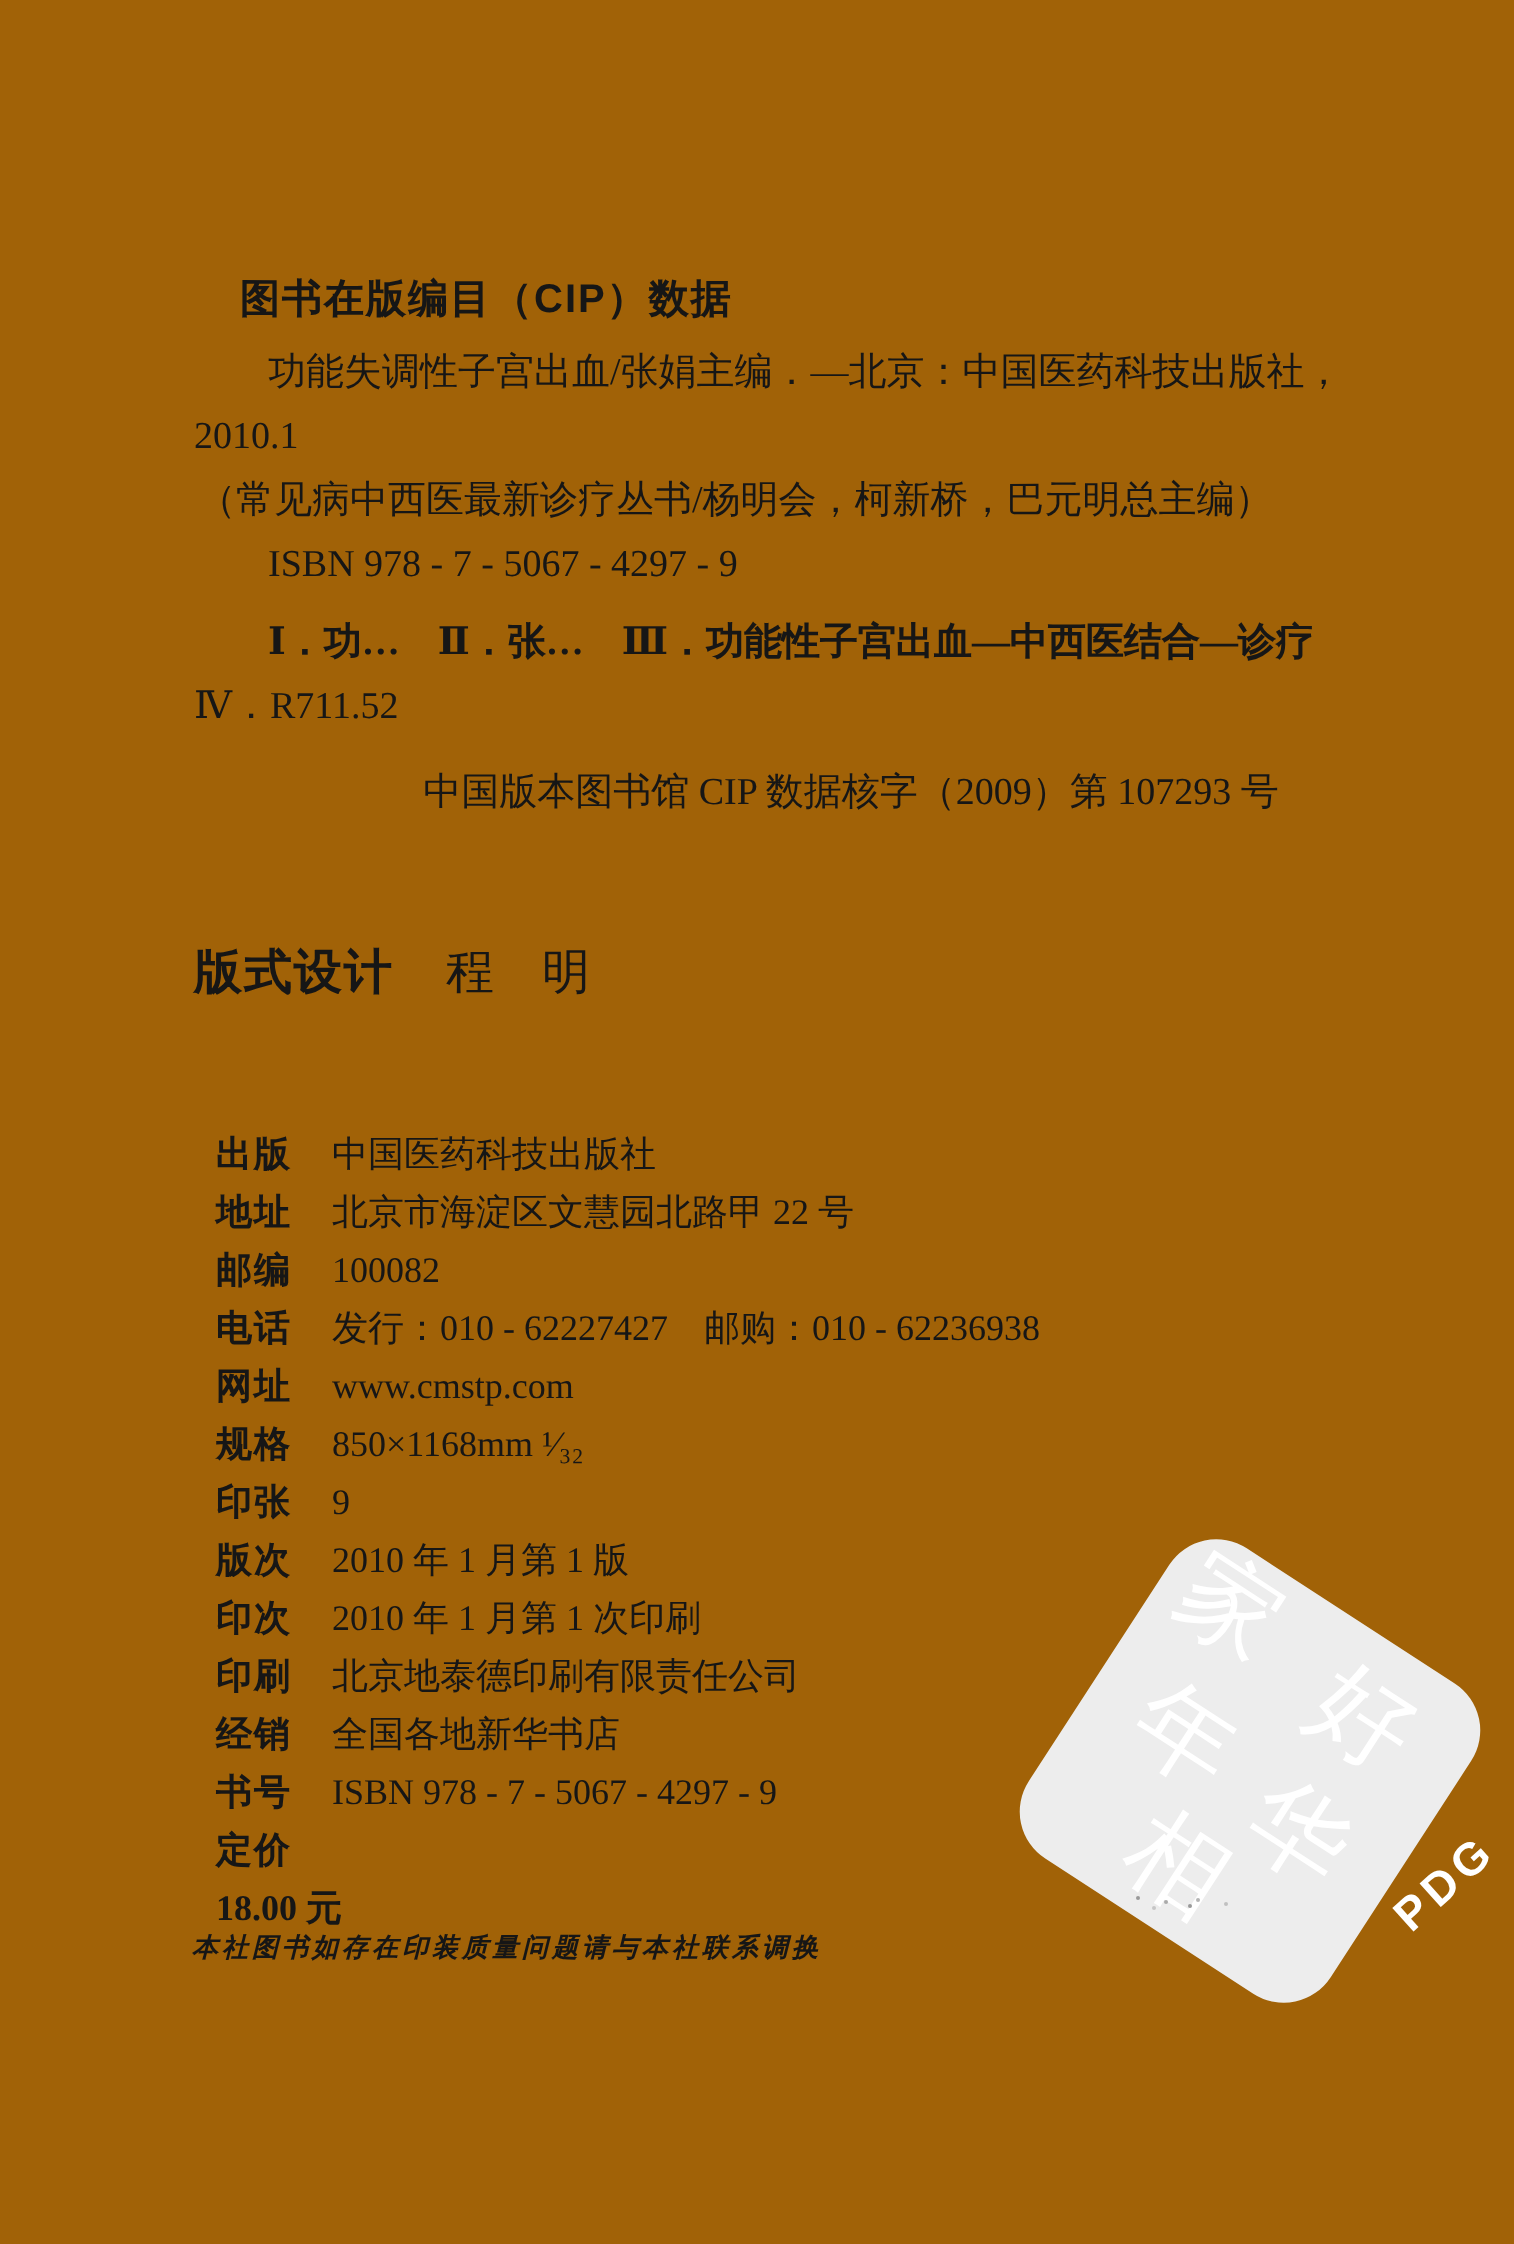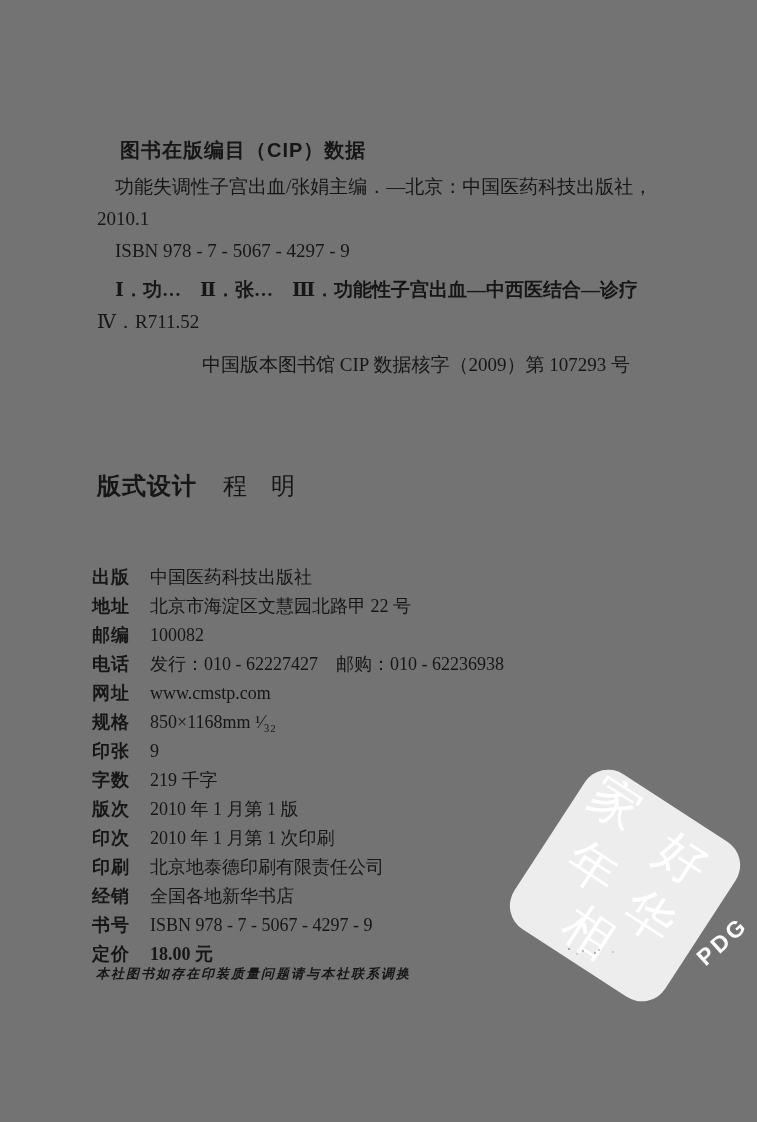--- a/index.html
+++ b/index.html
@@ -1,64 +1,64 @@
 <!DOCTYPE html>
 <html><head>
 <meta charset="utf-8">
 <style>
   html,body { margin:0; padding:0; background:#ffffff; }
   .page {
     position:relative;
     width:757px; height:1122px;
-    background:#737373;
+    background:#a16207;
     font-family:"Liberation Serif","DejaVu Serif",serif;
     color:#161616;
     overflow:hidden;
   }
 
   
   .cip {
     position:absolute; left:97px; top:134px; width:620px;
     font-size:19px; line-height:32px;
   }
   .cip-heading {
     font-family:"Liberation Sans","DejaVu Sans",sans-serif;
     font-weight:bold; font-size:20px;
     margin-left:23px; margin-bottom:5px;
     letter-spacing:1px;
   }
   .cip-line { white-space:nowrap; }
-  .indent-1 { margin-left:18px; }
+  .indent-1 { margin-left:37px; }
   .indent-s { margin-left:2px; }
   .gap-sm { margin-top:7px;font-weight:bold; }
   .gap-md { margin-top:11px;text-align:center; }
 
   
   .design {
     position:absolute; left:97px; top:470px;
     font-size:24px; white-space:nowrap;
   }
   .design-label {
     font-family:"Liberation Sans","DejaVu Sans",sans-serif;
     font-weight:bold; letter-spacing:1px;
   }
   .design-value { margin-left:26px; }
 
   
   .imprint {
-    position:absolute; left:92px; top:563px; width:560px;
+    position:absolute; left:108px; top:563px; width:560px;
     font-size:18px;
   }
   .imp-row { display:flex; height:29px; line-height:29px; white-space:nowrap; }
   .imp-label {
     width:38px; margin-right:20px; flex:0 0 auto;
     font-family:"Liberation Sans","DejaVu Sans",sans-serif;
     font-weight:600; letter-spacing:1px;
   }
-  .imp-row:last-child { font-weight:bold; }
+  .imp-row:last-child { font-weight:bold;flex-direction:column; }
 
   
   .note {
     position:absolute; left:96px; top:965px;
     font-size:13px; font-style:italic; font-weight:600;
     letter-spacing:2px; white-space:nowrap;
   }
 
   
   .stamp {
@@ -94,20 +94,21 @@
 </style>
 </head>
 <body>
 
 <div class="page">
 
   <div class="cip">
     <div class="cip-heading">图书在版编目（CIP）数据</div>
     <div class="cip-line indent-1">功能失调性子宫出血/张娟主编．—北京：中国医药科技出版社，</div>
     <div class="cip-line">2010.1</div>
+    <div class="cip-line indent-s">（常见病中西医最新诊疗丛书/杨明会，柯新桥，巴元明总主编）</div>
     <div class="cip-line indent-1">ISBN 978 - 7 - 5067 - 4297 - 9</div>
     <div class="cip-line indent-1 gap-sm">Ⅰ．功…　Ⅱ．张…　Ⅲ．功能性子宫出血—中西医结合—诊疗</div>
     <div class="cip-line">Ⅳ．R711.52</div>
     <div class="cip-line indent-1 gap-md">中国版本图书馆 CIP 数据核字（2009）第 107293 号</div>
   </div>
 
   <div class="design">
     <span class="design-label">版式设计</span><span class="design-value">程　明</span>
   </div>
 
@@ -132,24 +133,20 @@
       <span class="imp-label">网址</span>
       <span class="imp-value">www.cmstp.com</span>
     </div>
     <div class="imp-row">
       <span class="imp-label">规格</span>
       <span class="imp-value">850×1168mm ¹⁄₃₂</span>
     </div>
     <div class="imp-row">
       <span class="imp-label">印张</span>
       <span class="imp-value">9</span>
-    </div>
-    <div class="imp-row">
-      <span class="imp-label">字数</span>
-      <span class="imp-value">219 千字</span>
     </div>
     <div class="imp-row">
       <span class="imp-label">版次</span>
       <span class="imp-value">2010 年 1 月第 1 版</span>
     </div>
     <div class="imp-row">
       <span class="imp-label">印次</span>
       <span class="imp-value">2010 年 1 月第 1 次印刷</span>
     </div>
     <div class="imp-row">

